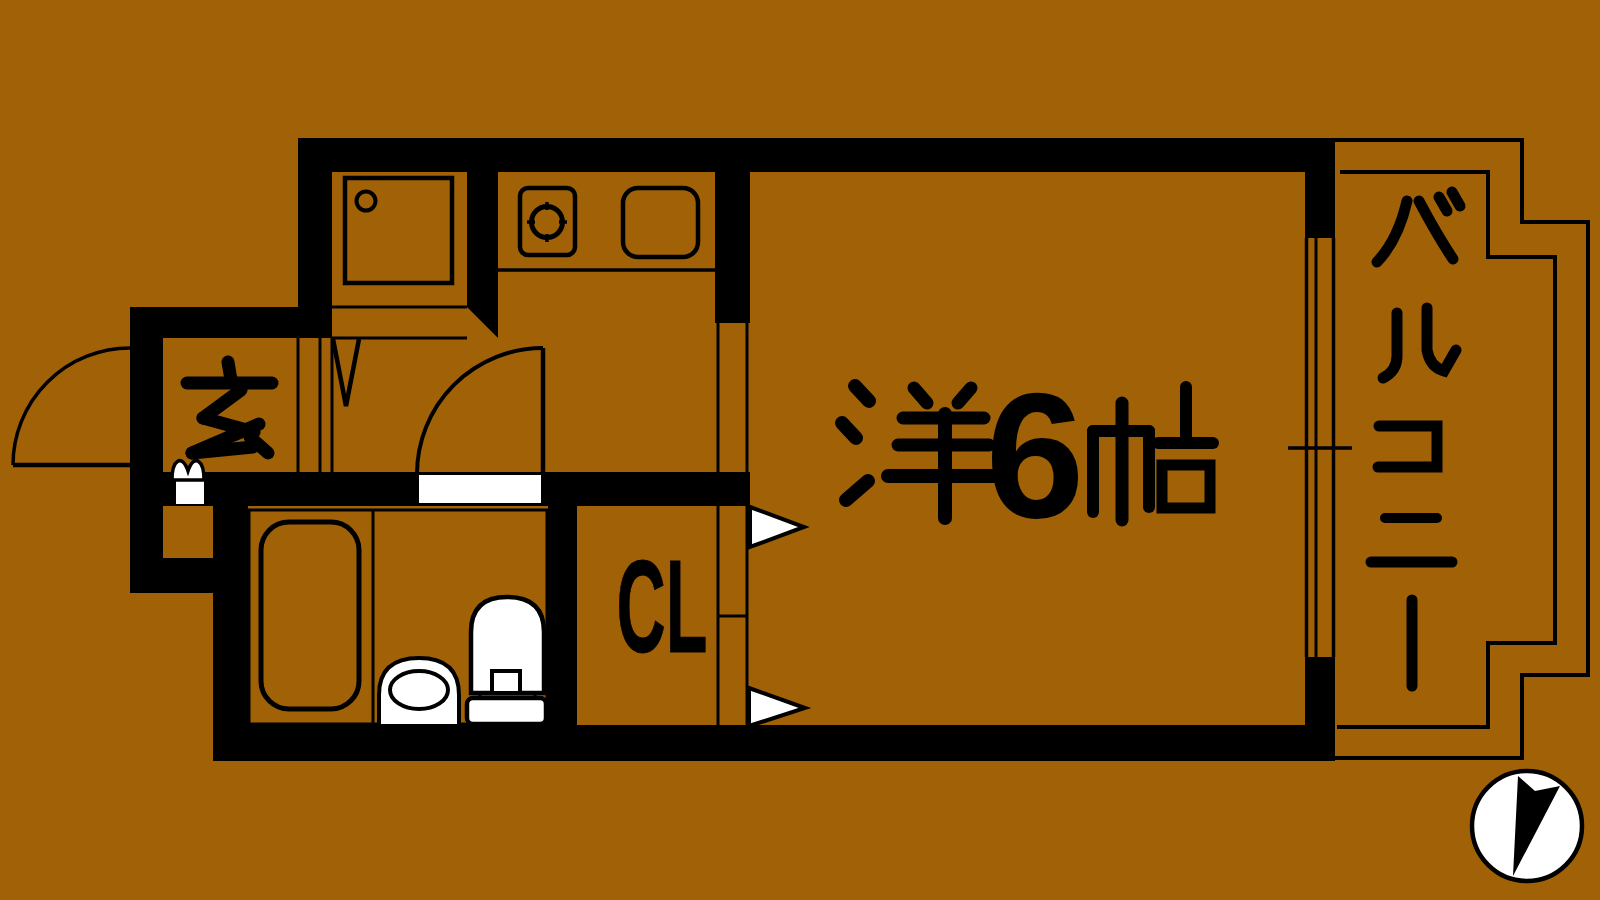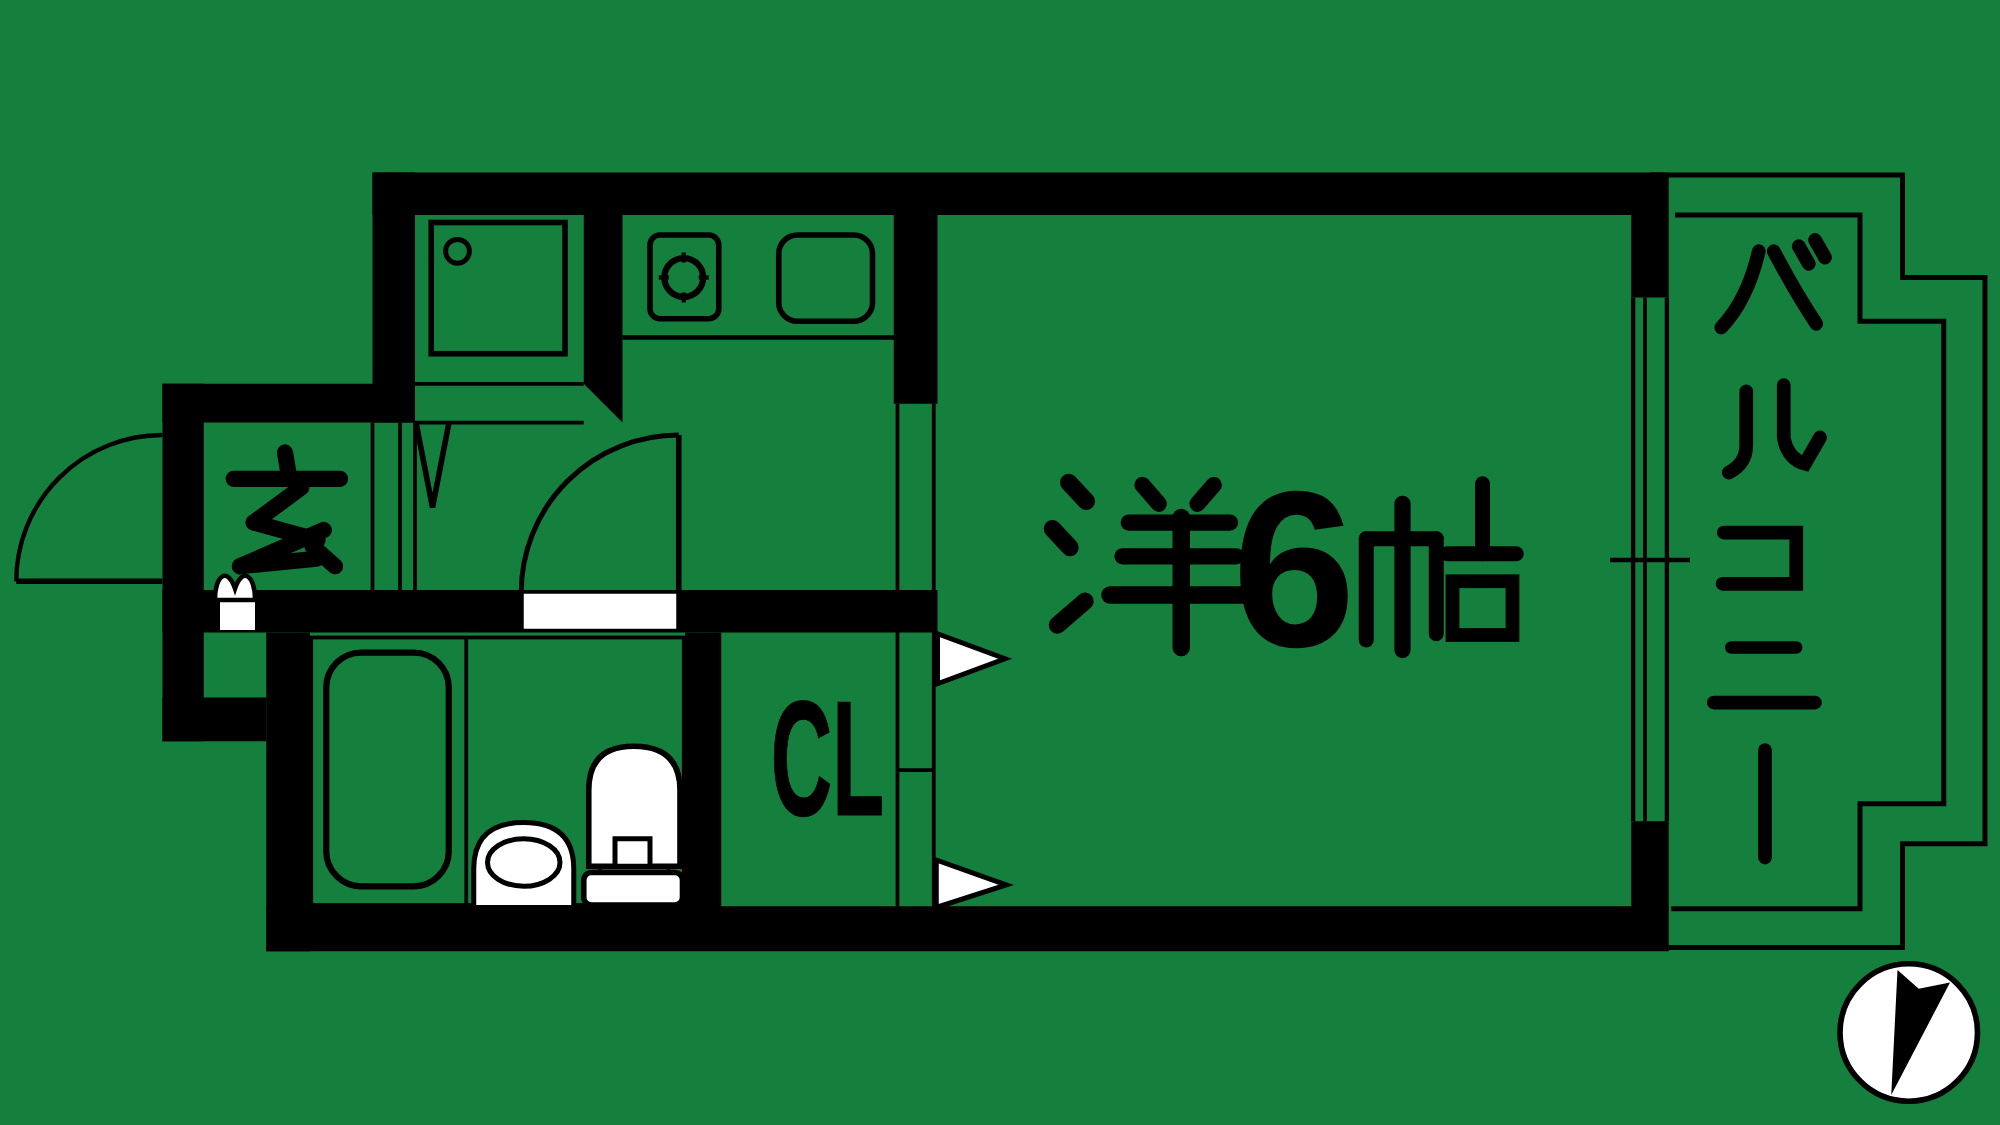--- a/index.html
+++ b/index.html
@@ -1,16 +1,16 @@
 <!DOCTYPE html>
 <html><head>
 <meta charset="utf-8">
 <style>
   html,body{margin:0;padding:0;background:#ffffff;}
-  .stage{position:relative;width:1600px;height:900px;background:#15803d;overflow:hidden;
+  .stage{position:relative;width:1600px;height:900px;background:#a16207;overflow:hidden;
          font-family:"Liberation Sans", sans-serif;}
   svg{position:absolute;left:0;top:0;}
   .sr-label{position:absolute;width:1px;height:1px;overflow:hidden;opacity:0;pointer-events:none;}
   text{font-family:"Liberation Sans", sans-serif;font-weight:bold;fill:#000;}
 </style>
 </head>
 <body>
 
 <div class="stage">
 

